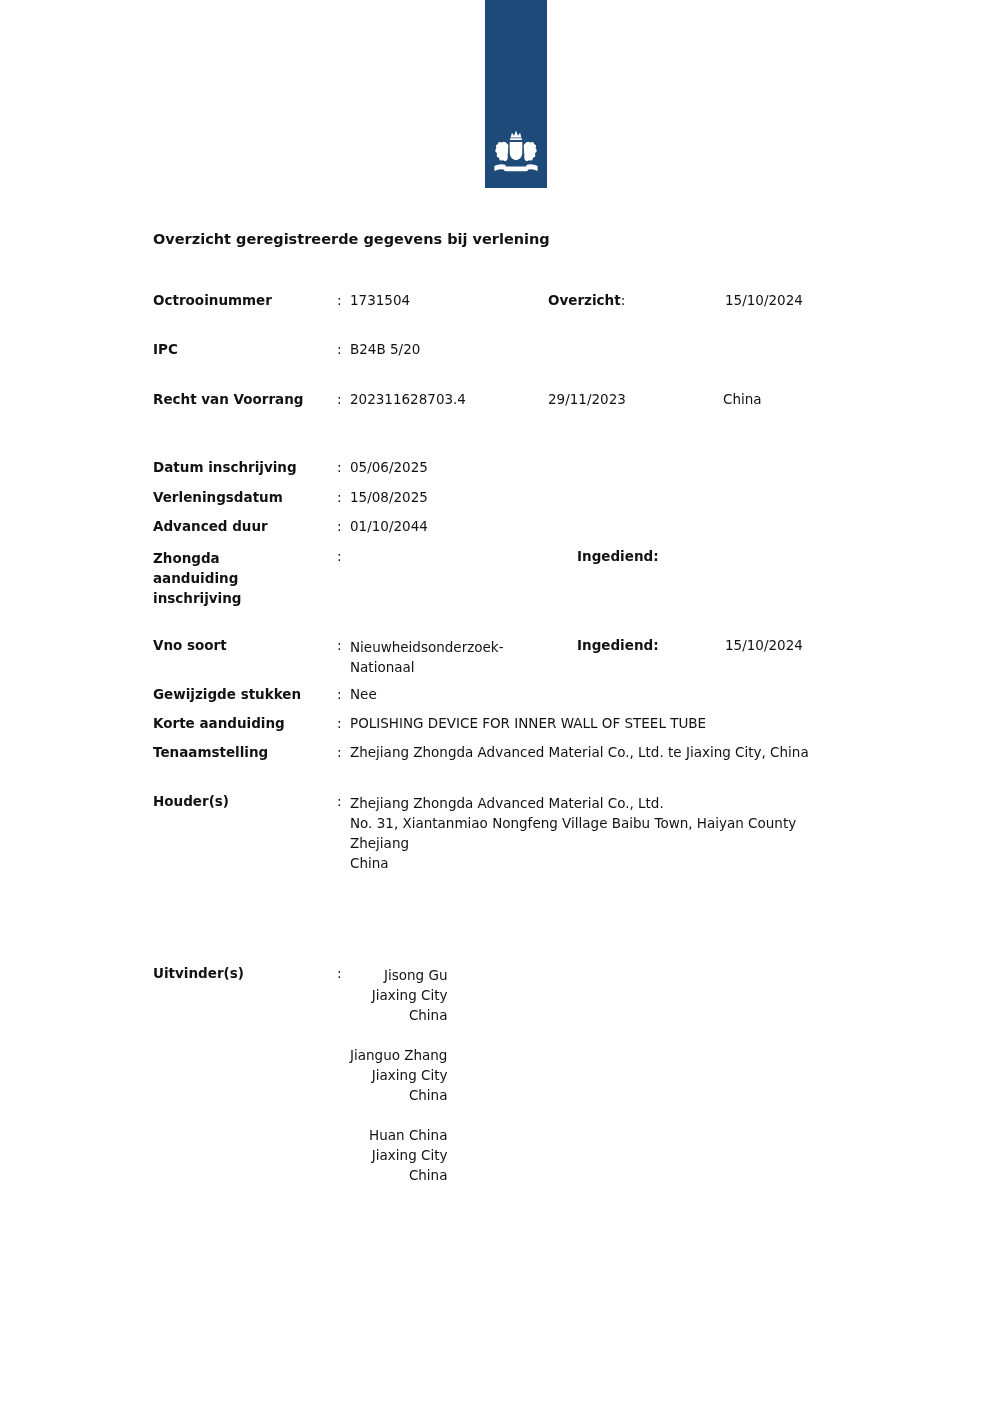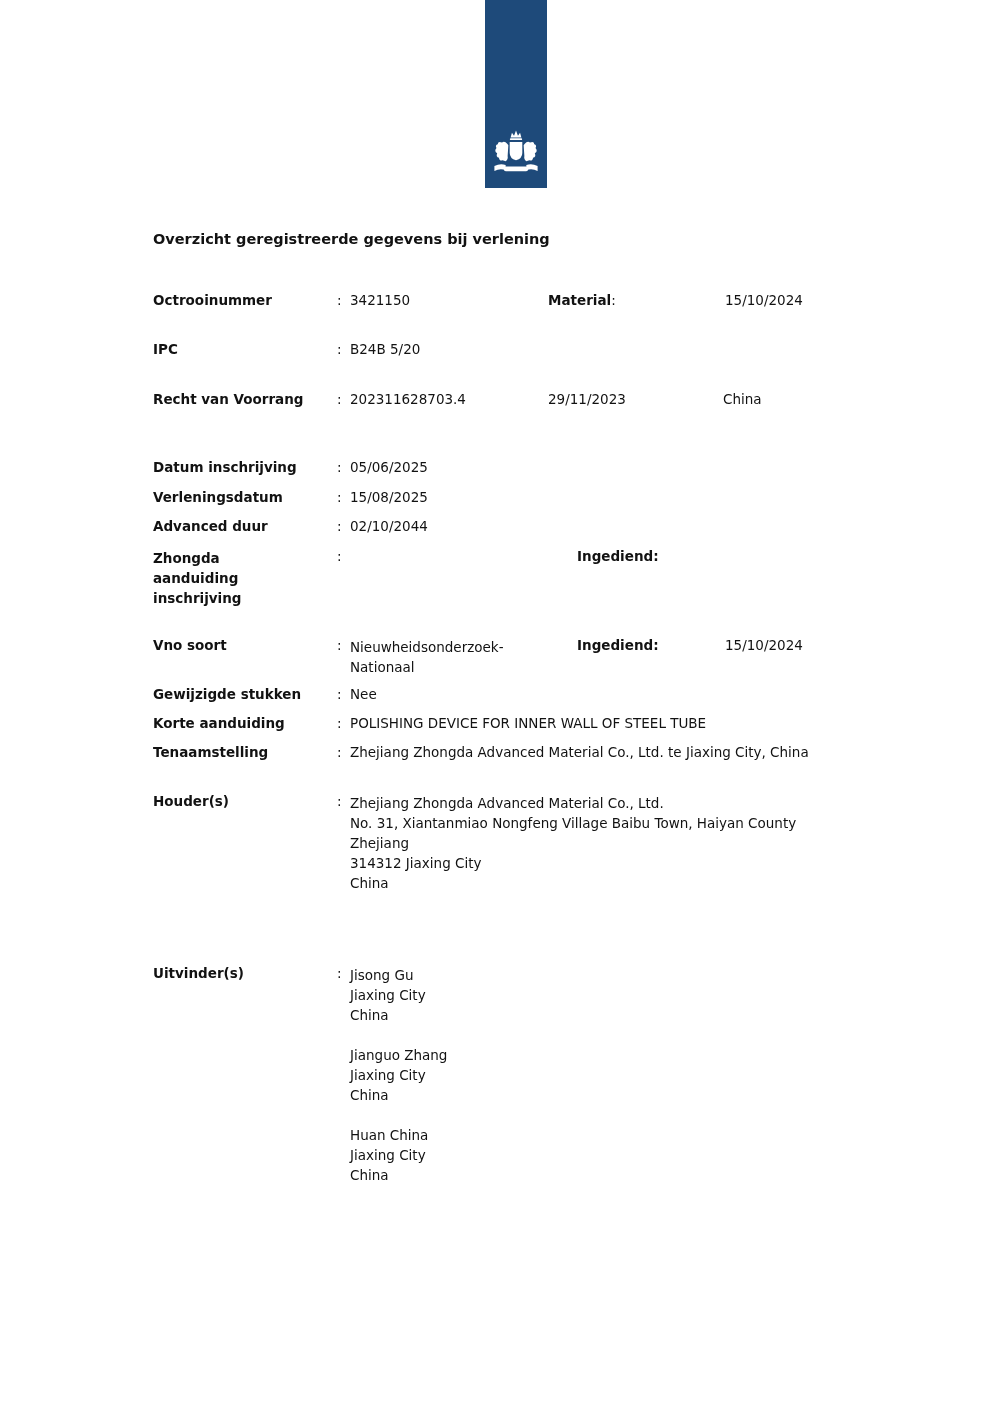--- a/index.html
+++ b/index.html
@@ -38,21 +38,21 @@
   .lbl{left:153px;font-weight:bold;}
   .col{left:337px;}
   .val{left:350px;}
   .mid1{left:548px;}
   .mid2{left:577px;}
   .rgt{left:717px;margin-left:8px;}
   .bold{font-weight:bold;}
   .lines{line-height:20px;top:-3px;}
   .lbl-lines{left:153px;font-weight:bold;}
   .val-lines{left:350px;}
-  .group{margin-bottom:20px;}
+  .group{margin-bottom:20px;text-align:right;}
 </style>
 </head>
 <body>
 
 <div class="page">
 
   <div class="banner">
     <svg viewBox="0 0 60 52" width="54" height="48" aria-hidden="true">
       <g fill="#ffffff">
         <path d="M24 10 L25.5 4.5 L27.8 8 L30 2 L32.2 8 L34.5 4.5 L36 10 Z"></path>
@@ -65,22 +65,22 @@
         <rect x="16.5" y="42" width="27" height="5.4" rx="2.2"></rect>
       </g>
     </svg>
   </div>
 
   <h1 class="title">Overzicht geregistreerde gegevens bij verlening</h1>
 
   <div class="row" style="top:292px">
     <span class="lbl">Octrooinummer</span>
     <span class="col">:</span>
-    <span class="val">3421150</span>
-    <span class="mid1"><span class="bold">Material</span><span>:</span></span>
+    <span class="val">1731504</span>
+    <span class="mid1"><span class="bold">Overzicht</span><span>:</span></span>
     <span class="rgt">15/10/2024</span>
   </div>
 
   <div class="row" style="top:341px">
     <span class="lbl">IPC</span>
     <span class="col">:</span>
     <span class="val">B24B 5/20</span>
   </div>
 
   <div class="row" style="top:391px">
@@ -99,21 +99,21 @@
 
   <div class="row" style="top:489px">
     <span class="lbl">Verleningsdatum</span>
     <span class="col">:</span>
     <span class="val">15/08/2025</span>
   </div>
 
   <div class="row" style="top:518px">
     <span class="lbl">Advanced duur</span>
     <span class="col">:</span>
-    <span class="val">02/10/2044</span>
+    <span class="val">01/10/2044</span>
   </div>
 
   <div class="row" style="top:548px">
     <div class="lbl-lines lines">
       <div>Zhongda</div>
       <div>aanduiding</div>
       <div>inschrijving</div>
     </div>
     <span class="col">:</span>
     <span class="mid2 bold">Ingediend:</span>
@@ -148,21 +148,20 @@
     <span class="val">Zhejiang Zhongda Advanced Material Co., Ltd. te Jiaxing City, China</span>
   </div>
 
   <div class="row" style="top:793px">
     <span class="lbl">Houder(s)</span>
     <span class="col">:</span>
     <div class="val-lines lines">
       <div>Zhejiang Zhongda Advanced Material Co., Ltd.</div>
       <div>No. 31, Xiantanmiao Nongfeng Village Baibu Town, Haiyan County</div>
       <div>Zhejiang</div>
-      <div>314312 Jiaxing City</div>
       <div>China</div>
     </div>
   </div>
 
   <div class="row" style="top:965px">
     <span class="lbl">Uitvinder(s)</span>
     <span class="col">:</span>
     <div class="val-lines lines">
       <div class="group">
         <div>Jisong Gu</div>

